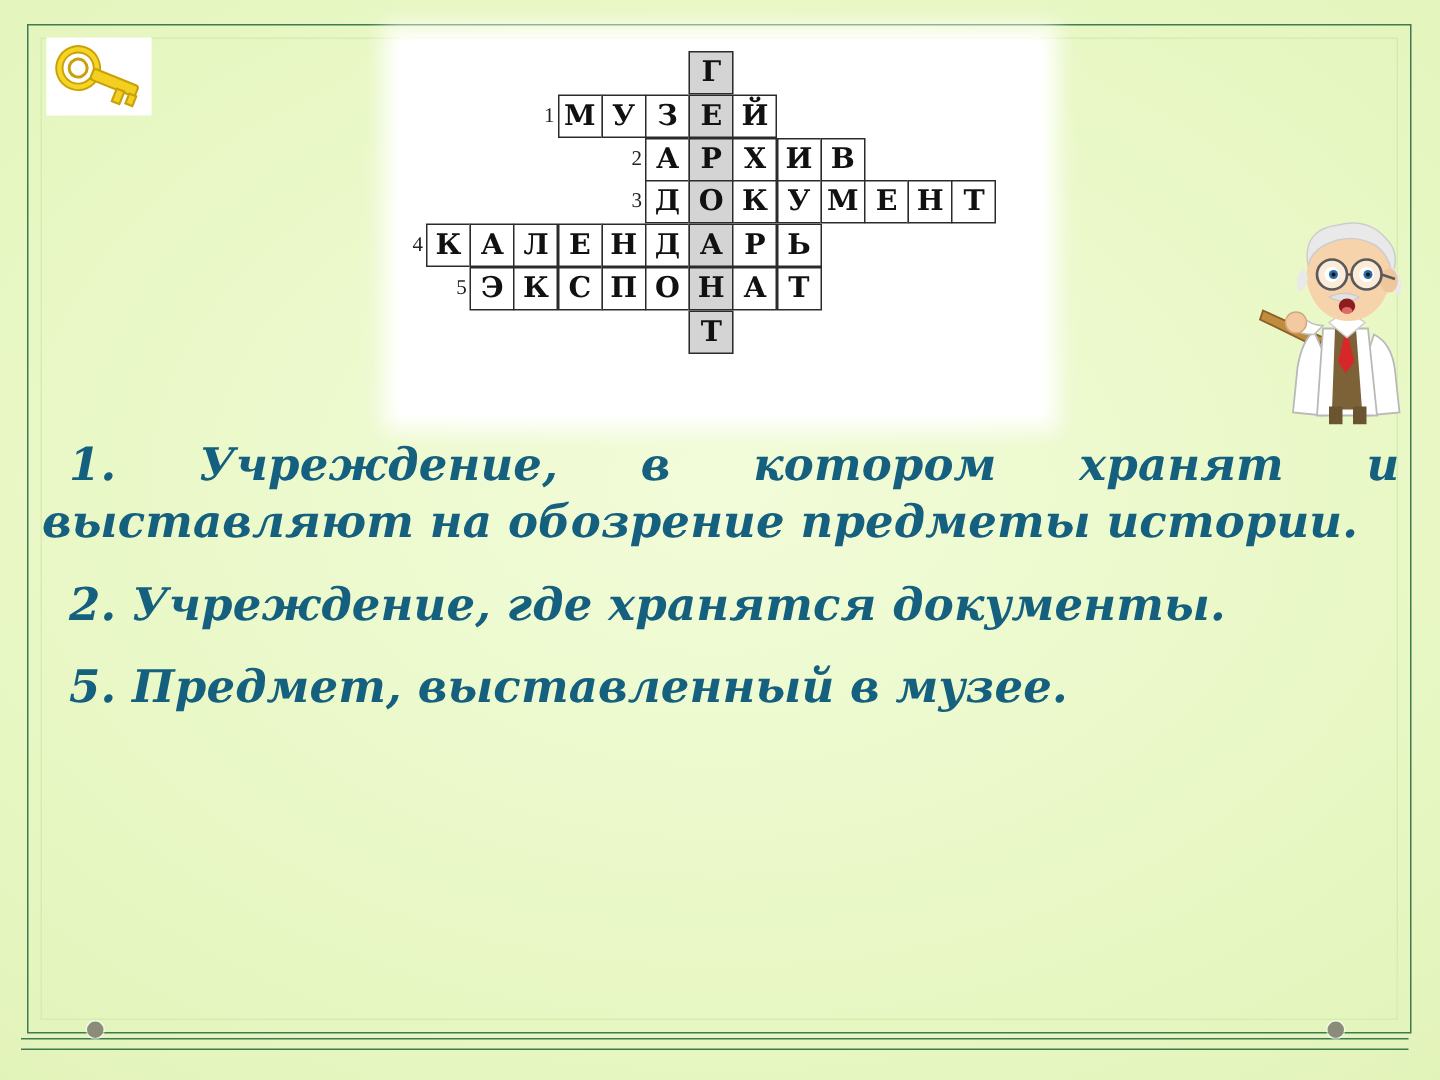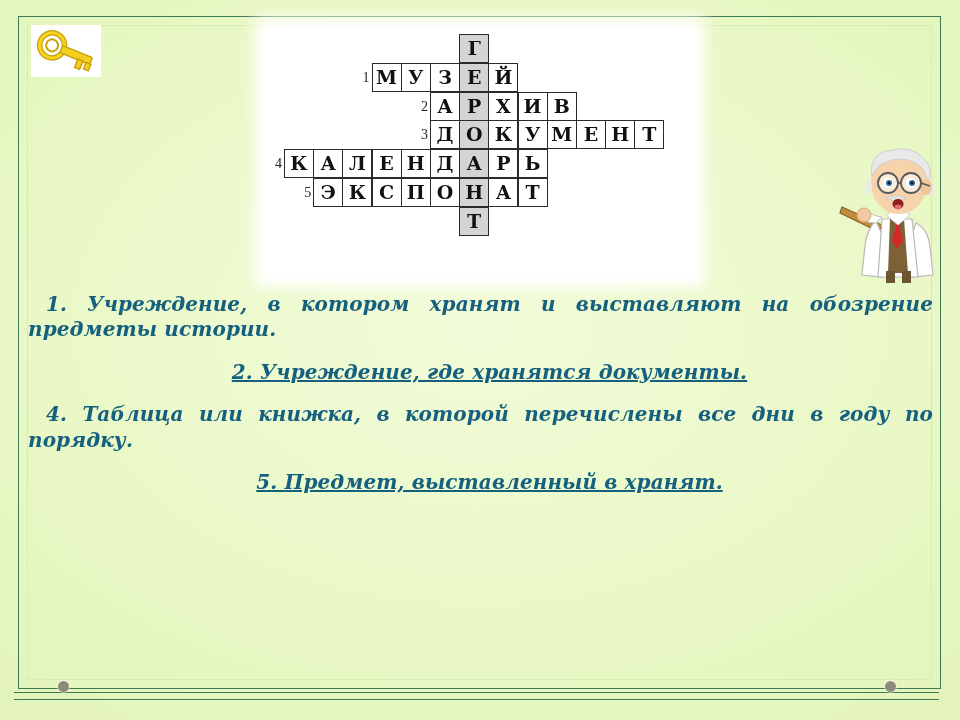--- a/index.html
+++ b/index.html
@@ -135,29 +135,29 @@
     position: absolute;
     left: 28px;
     top: 292px;
     width: 905px;
   }
   .clue {
     color: #15607f;
     font-family: "DejaVu Serif", serif;
     font-style: italic;
     font-weight: bold;
-    font-size: 20px;
+    font-size: 30px;
     line-height: 1.27;
     margin-bottom: 17px;
     text-align: justify;
     text-indent: 18px;
     letter-spacing: 0.1px;
   }
   .clue:last-child { margin-bottom: 0; }
-  .clue.short { text-align: center; text-decoration: underline; }
+  .clue.short { text-align: left; }
   .clue .num { white-space: nowrap; }
 </style>
 </head>
 <body>
 
 <div id="slide">
 
   <div class="frame-outer"></div>
   <div class="frame-inner"></div>
 
@@ -267,21 +267,20 @@
         <div class="cell shaded" style="left: 194.2px; top: 151px;">Н</div>
         <div class="cell" style="left: 223.4px; top: 151px;">А</div>
         <div class="cell" style="left: 252.6px; top: 151px;">Т</div>
         <div class="cell shaded" style="left: 194.2px; top: 179.8px;">Т</div>
       </div>
   </div>
 
   <div class="clues" id="clues">
       <div class="clue"><span class="num">1. </span><span>Учреждение, в котором хранят и выставляют на обозрение предметы истории.</span></div>
       <div class="clue short"><span class="num">2. </span><span>Учреждение, где хранятся документы.</span></div>
-      <div class="clue"><span class="num">4. </span><span>Таблица или книжка, в которой перечислены все дни в году по порядку.</span></div>
-      <div class="clue short"><span class="num">5. </span><span>Предмет, выставленный в хранят.</span></div>
+      <div class="clue short"><span class="num">5. </span><span>Предмет, выставленный в музее.</span></div>
     </div>
 
 <div class="rule r1"></div>
     <div class="rule r2"></div>
     <div class="dot left"></div>
     <div class="dot right"></div>
   </div>
 
 </body></html>

